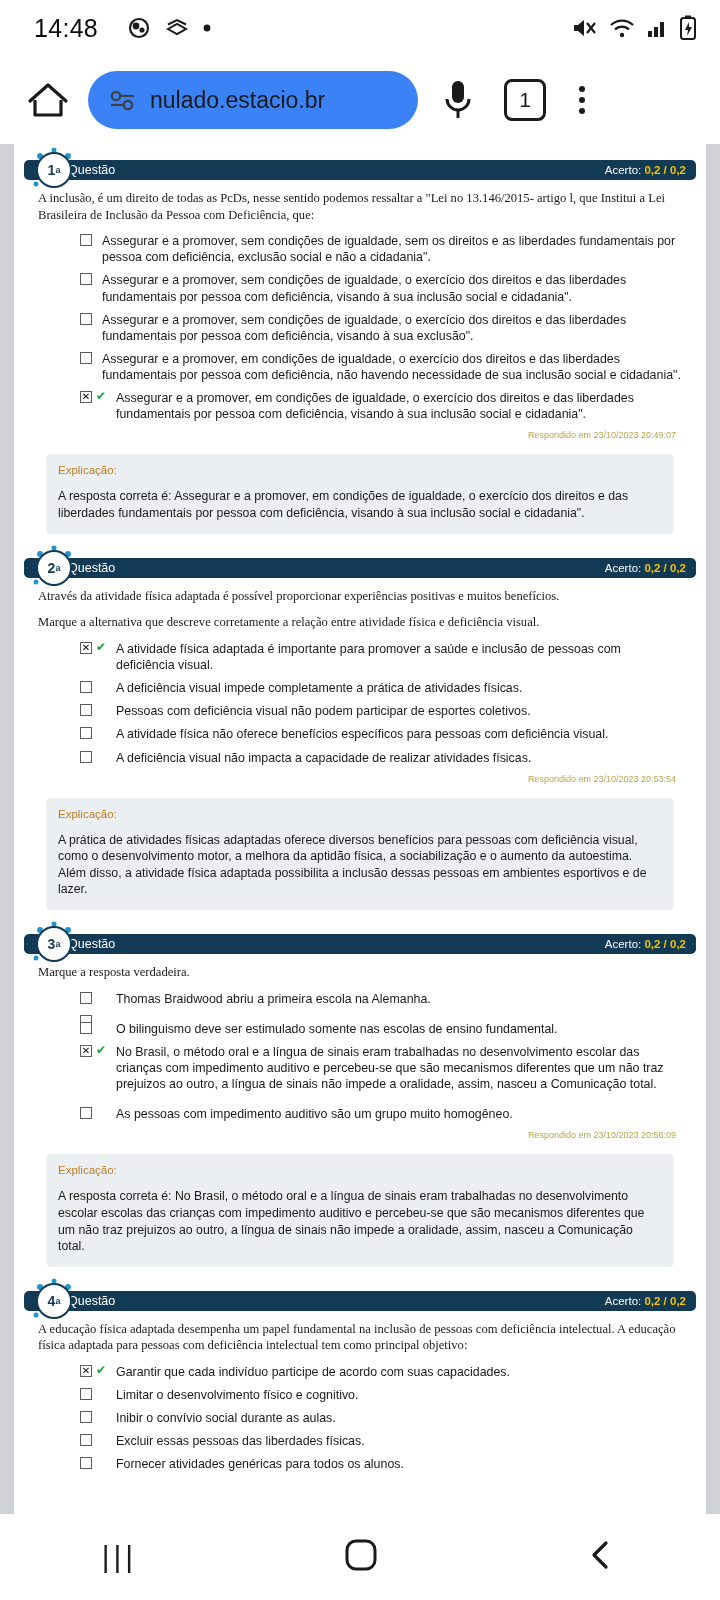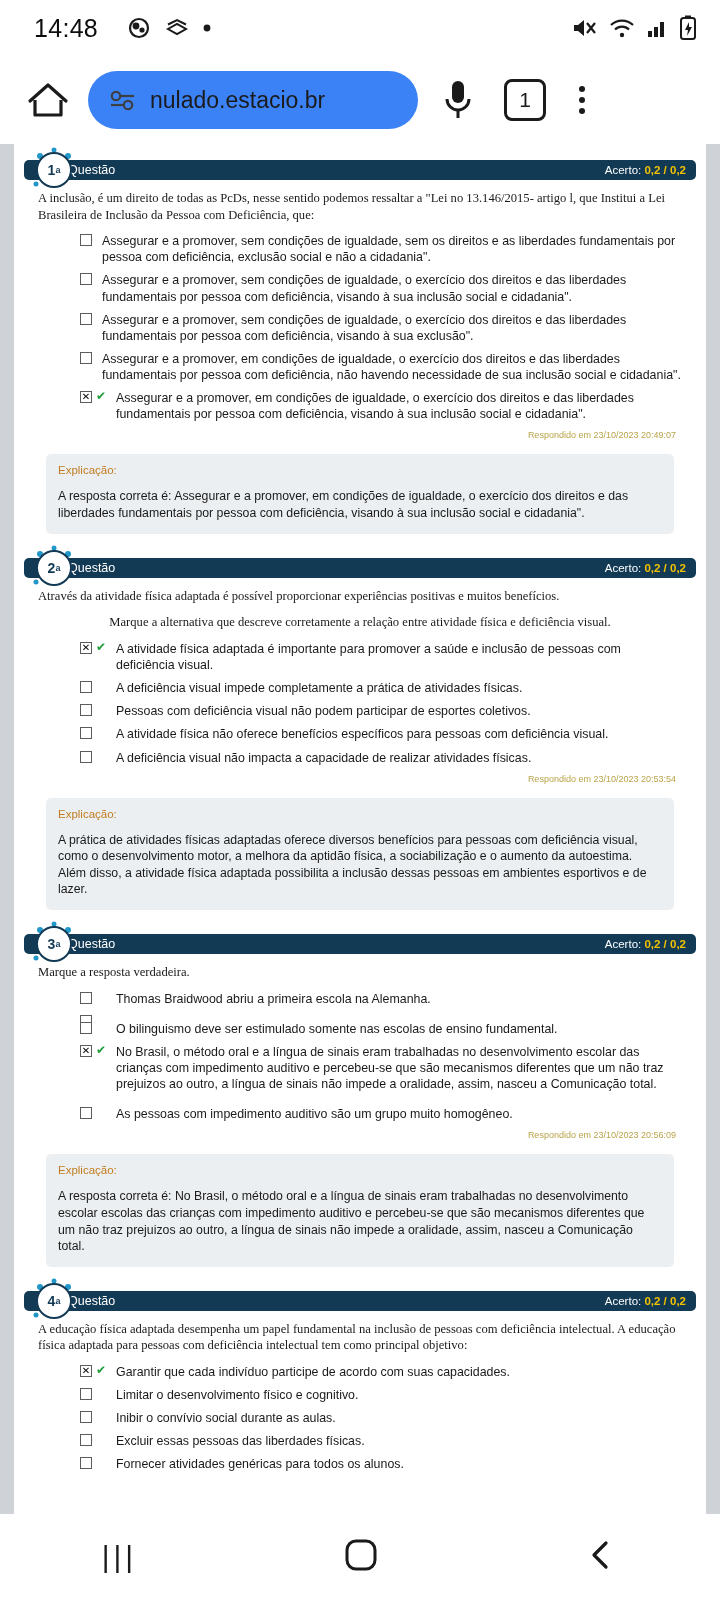--- a/index.html
+++ b/index.html
@@ -111,21 +111,21 @@
   .acerto b { color: #f2c200; }
 
   .qbody { padding: 10px 14px 2px 14px; }
   .qstatement {
     font-size: 12.6px;
     color: #1a1a1a;
     line-height: 1.32;
     margin-bottom: 10px;
     font-family: Liberation Serif, serif;
   }
-  .qstatement + .qstatement { margin-top: 10px; text-align: center; }
+  .qstatement + .qstatement { margin-top: 10px; }
 
   .opt {
     display: flex;
     align-items: flex-start;
     gap: 8px;
     margin-bottom: 7px;
     padding-left: 42px;
     position: relative;
   }
   .cbox {

